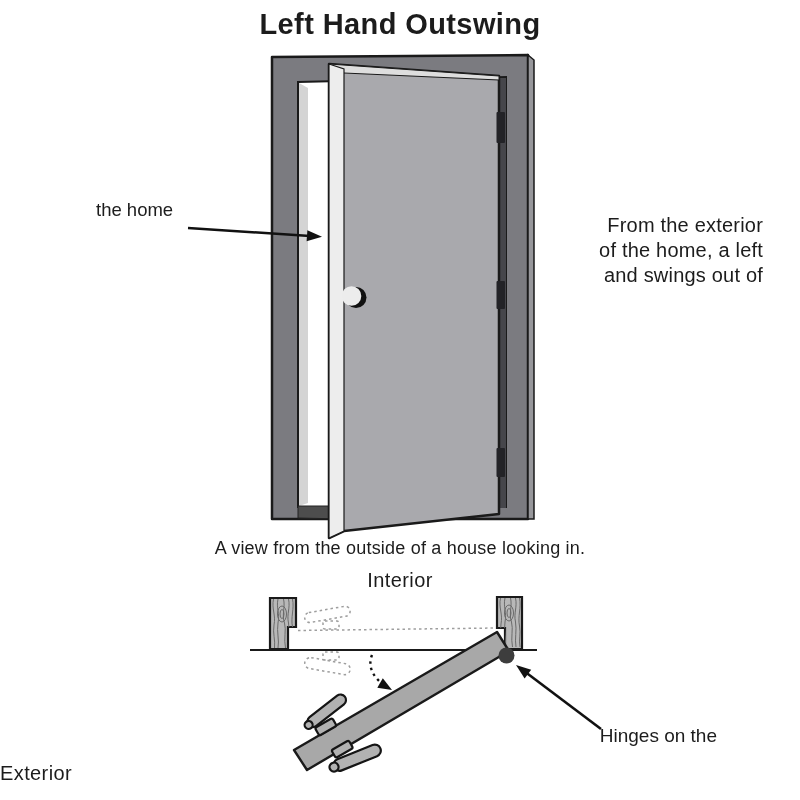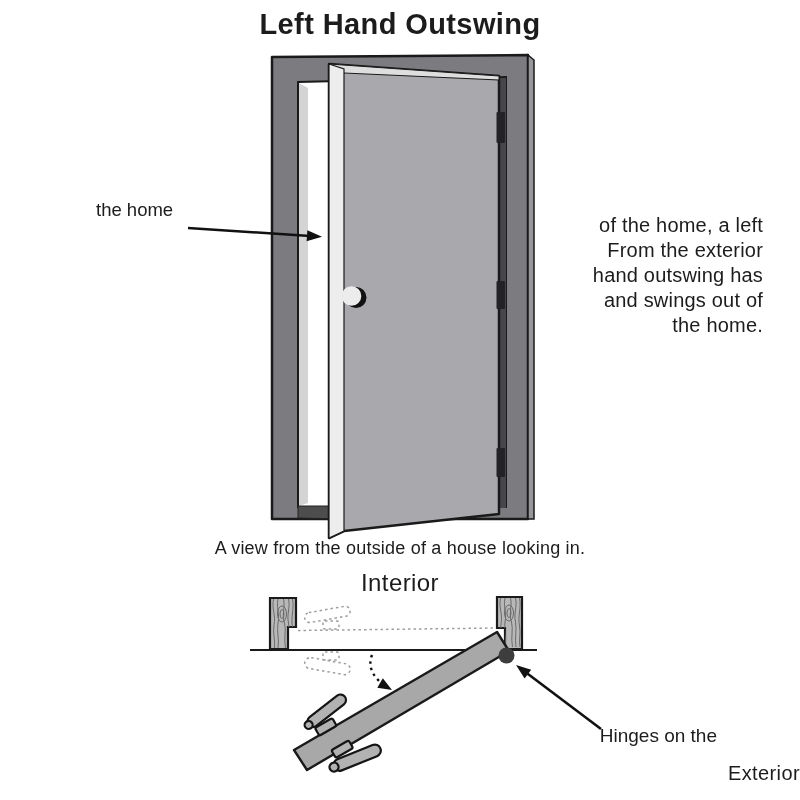--- a/index.html
+++ b/index.html
@@ -4,22 +4,22 @@
 <style>
   html,body{margin:0;padding:0;background:#ffffff;}
   body{width:800px;height:800px;position:relative;overflow:hidden;
        font-family:"Liberation Sans", sans-serif;color:#1c1c1c;}
   .abs{position:absolute;}
   #art{position:absolute;left:0;top:0;width:800px;height:800px;}
   .title{left:0;right:0;top:8px;text-align:center;font-size:29px;font-weight:700;letter-spacing:.4px;}
   .swing-note{left:96px;top:198px;font-size:18.5px;line-height:24px;text-align:left;}
   .ext-note{right:37px;top:213px;font-size:20px;line-height:25px;text-align:right;letter-spacing:.2px;}
   .caption{left:0;right:0;top:538px;text-align:center;font-size:18px;letter-spacing:.2px;}
-  .interior{left:0;right:0;top:569px;text-align:center;font-size:24px;letter-spacing:.4px;}
-  .exterior{left:0;right:0;top:762px;text-align:right;font-size:20px;letter-spacing:.4px;}
+  .interior{left:0;right:0;top:569px;text-align:center;font-size:20px;letter-spacing:.4px;}
+  .exterior{left:0;right:0;top:762px;text-align:left;font-size:20px;letter-spacing:.4px;}
   .hinge-note{right:83px;top:724px;text-align:center;font-size:19px;line-height:24px;}
 </style>
 </head>
 <body>
 
 <svg id="art" viewBox="0 0 800 800">
   <defs>
     <clipPath id="ljamb">
         <path d="M270,598 H296 V627 H288 V649 H270 Z"></path>
       </clipPath>
@@ -144,25 +144,23 @@
   </g>
 </svg>
 
 <div class="abs title">Left Hand Outswing</div>
 
 <div class="abs swing-note">
   <div>the home</div>
 </div>
 
 <div class="abs ext-note">
+  <div>From the exterior</div>
   <div>of the home, a left</div>
-  <div>From the exterior</div>
-  <div>hand outswing has</div>
   <div>and swings out of</div>
-  <div>the home.</div>
 </div>
 
 <div class="abs caption">A view from the outside of a house looking in.</div>
 
 <div class="abs interior">Interior</div>
 
 <div class="abs exterior">Exterior</div>
 
 <div class="abs hinge-note">
   <div>Hinges on the</div>

